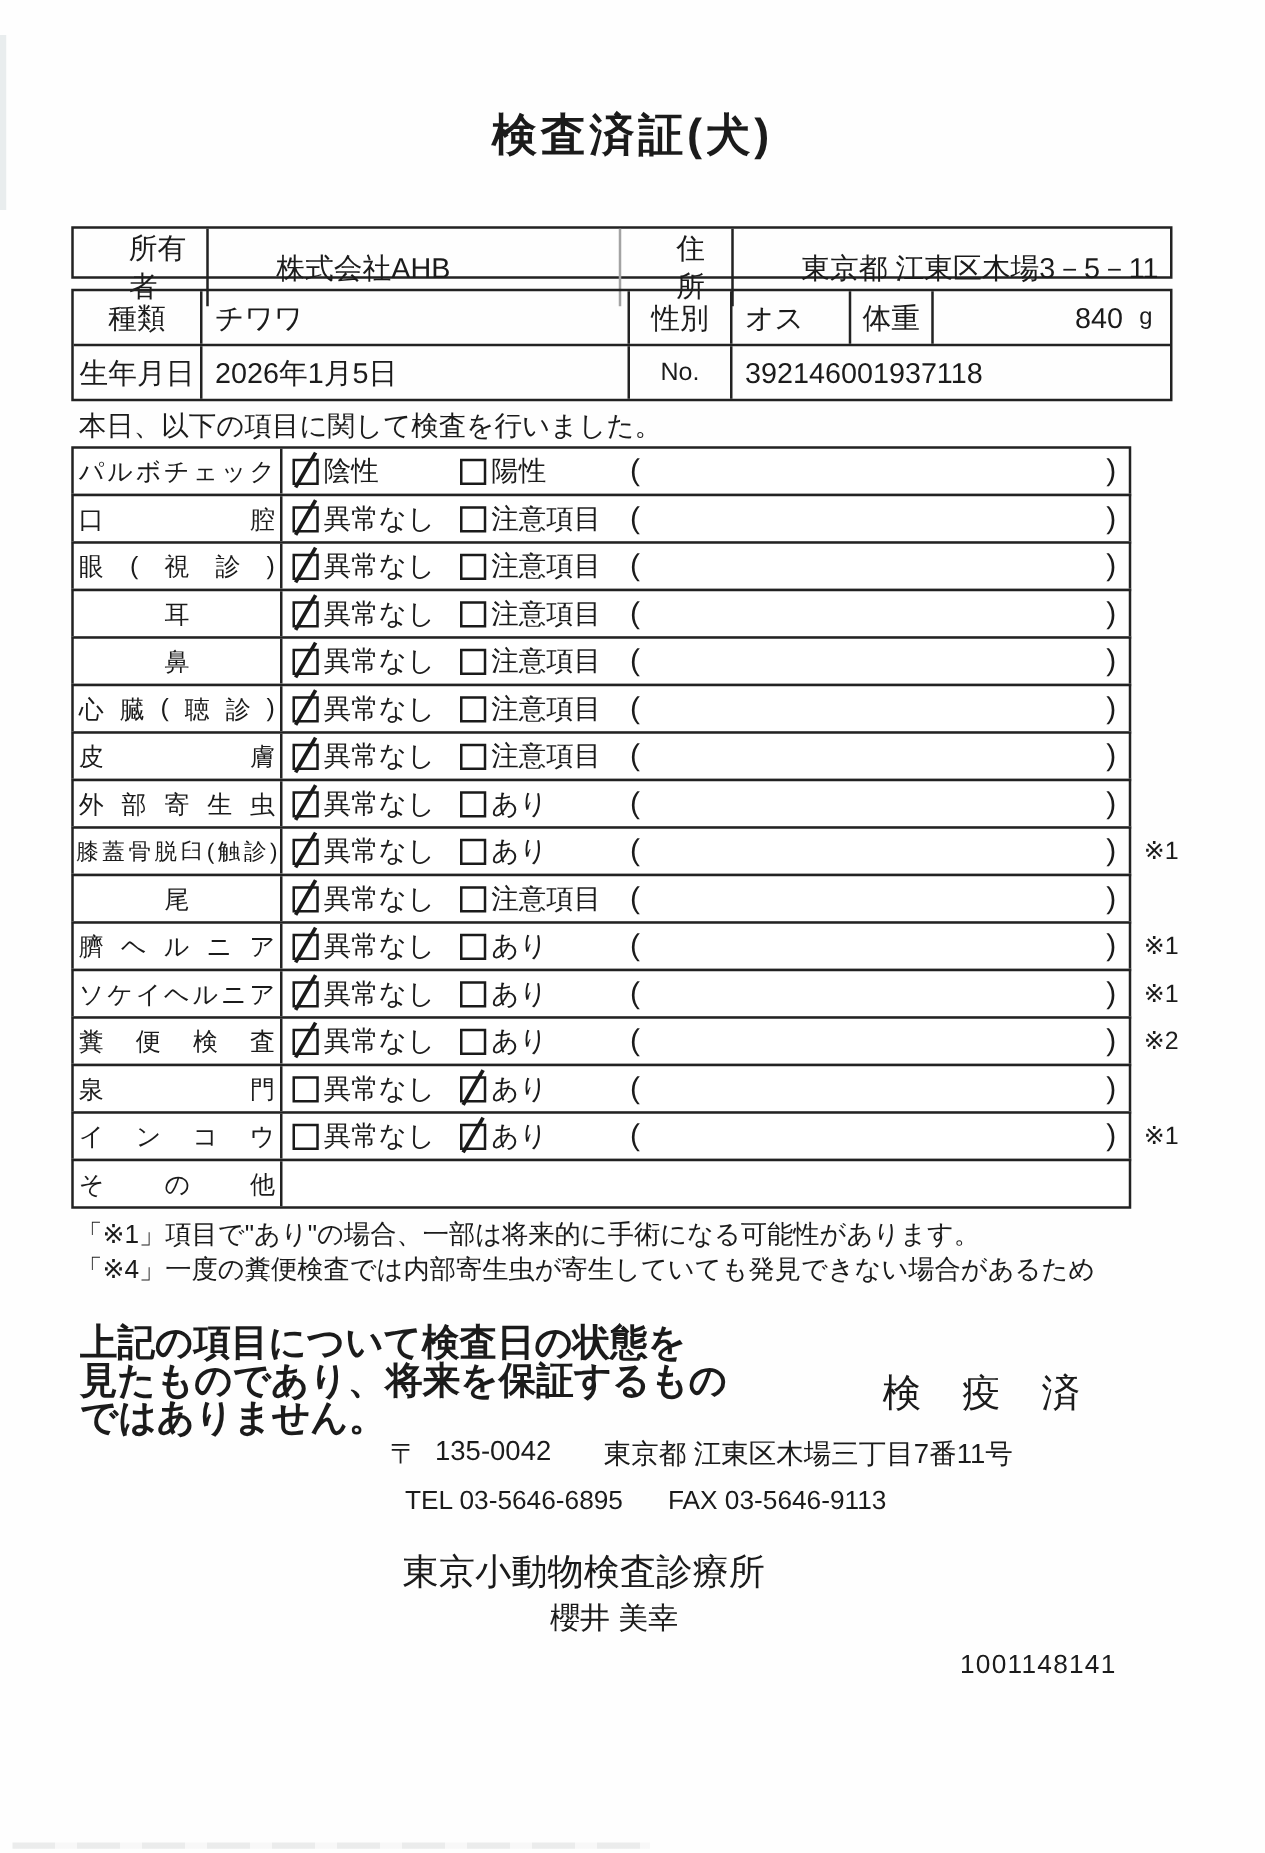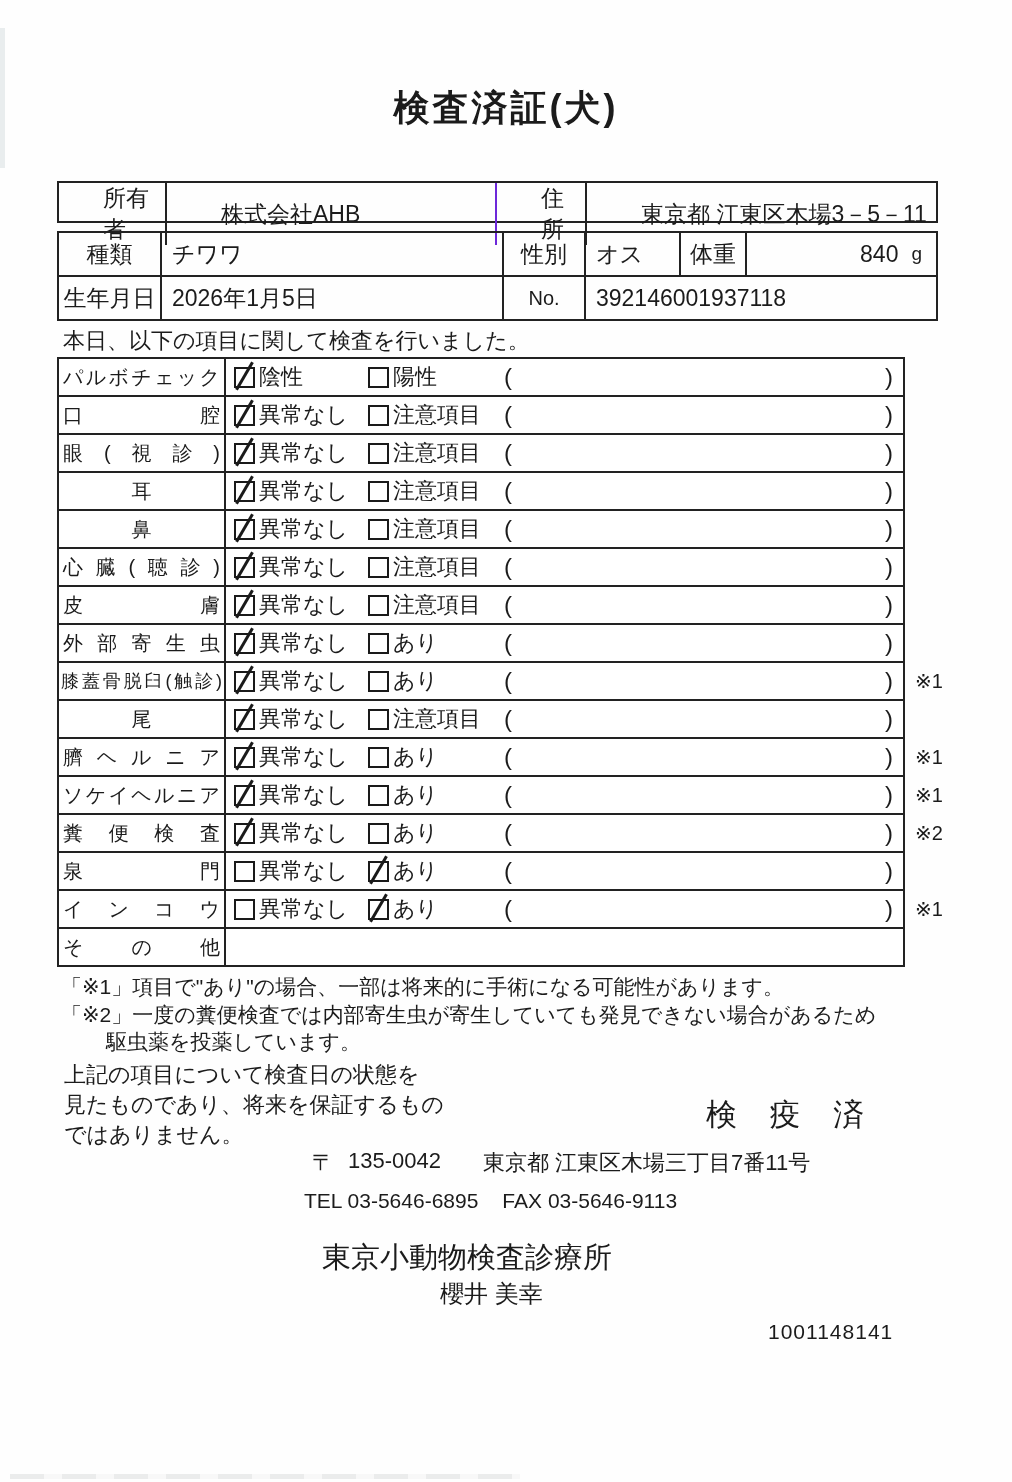--- a/index.html
+++ b/index.html
@@ -33,21 +33,21 @@
 
   
   .t1{
     position:absolute;left:57px;top:181px;width:881px;height:42px;
     display:grid;grid-template-columns:108px 330px 90px 1fr;
     border:2px solid #222;box-sizing:border-box;font-size:23px;
   }
   .t1 .cell{display:flex;align-items:center;box-sizing:border-box;margin-left:44px;}
   .t1 .hd{justify-content:center;border-right:2px solid #222;}
   .t1 .val{padding-left:10px;}
-  .t1 .val.mid{border-right:2px solid #6d28d9;}
+  .t1 .val.mid{border-right:2px solid #a3a3a3;}
 
   
   .t2{
     position:absolute;left:57px;top:231px;width:881px;
     border:2px solid #222;box-sizing:border-box;font-size:23px;
   }
   .t2 .rowA{display:grid;grid-template-columns:103px 342px 82px 95px 66px 1fr;height:42px;}
   .t2 .rowB{display:grid;grid-template-columns:103px 342px 82px 1fr;height:42px;border-top:2px solid #222;}
   .t2 .cell{display:flex;align-items:center;box-sizing:border-box;}
   .t2 .hd{justify-content:center;border-right:2px solid #222;}
@@ -90,26 +90,26 @@
   .remark{
     position:absolute;left:856px;top:50%;transform:translateY(-50%);
     font-size:20px;white-space:nowrap;
   }
 
   .note{position:absolute;font-size:21px;}
   .note1{left:61px;top:973px;}
   .note2{left:61px;top:1001px;}
   .note2c{left:106px;top:1028px;}
 
-  .disclaimer{position:absolute;left:64px;top:1060px;font-size:22px;font-weight:normal;line-height:30px;}
+  .disclaimer{position:absolute;left:64px;top:1060px;font-size:30px;font-weight:bold;line-height:30px;}
   .stamp{position:absolute;left:706px;top:1094px;font-size:31px;letter-spacing:12px;white-space:nowrap;}
 
   .postal{position:absolute;left:312px;top:1148px;font-size:22px;display:flex;gap:14px;}
   .postal .addr{margin-left:28px;}
-  .telfax{position:absolute;left:304px;top:1189px;font-size:21px;display:flex;gap:24px;}
+  .telfax{position:absolute;left:324px;top:1189px;font-size:21px;display:flex;gap:36px;}
   .clinic{position:absolute;left:322px;top:1238px;font-size:29px;}
   .vet{position:absolute;left:440px;top:1278px;font-size:24px;}
   .serial{position:absolute;left:768px;top:1320px;font-size:21px;letter-spacing:1px;}
 </style>
 </head>
 <body>
 
 <div class="page">
 
   <div class="artifact-left"></div>
@@ -517,22 +517,21 @@
             <span>の</span>
             <span>他</span>
           </span>
         </div>
       <div class="cnt"></div>
     </div>
 
   </div>
 
   <div class="note note1">「※1」項目で"あり"の場合、一部は将来的に手術になる可能性があります。</div>
-  <div class="note note2">「※2」一度の糞便検査では内部寄生虫が寄生していても発見できない場合があるため</div>
-  <div class="note note2c">駆虫薬を投薬しています。</div>
+  <div class="note note2">「※4」一度の糞便検査では内部寄生虫が寄生していても発見できない場合があるため</div>
 
   <div class="disclaimer">
     <div>上記の項目について検査日の状態を</div>
     <div>見たものであり、将来を保証するもの</div>
     <div>ではありません。</div>
   </div>
 
   <div class="stamp">検 疫 済</div>
 
   <div class="postal">

